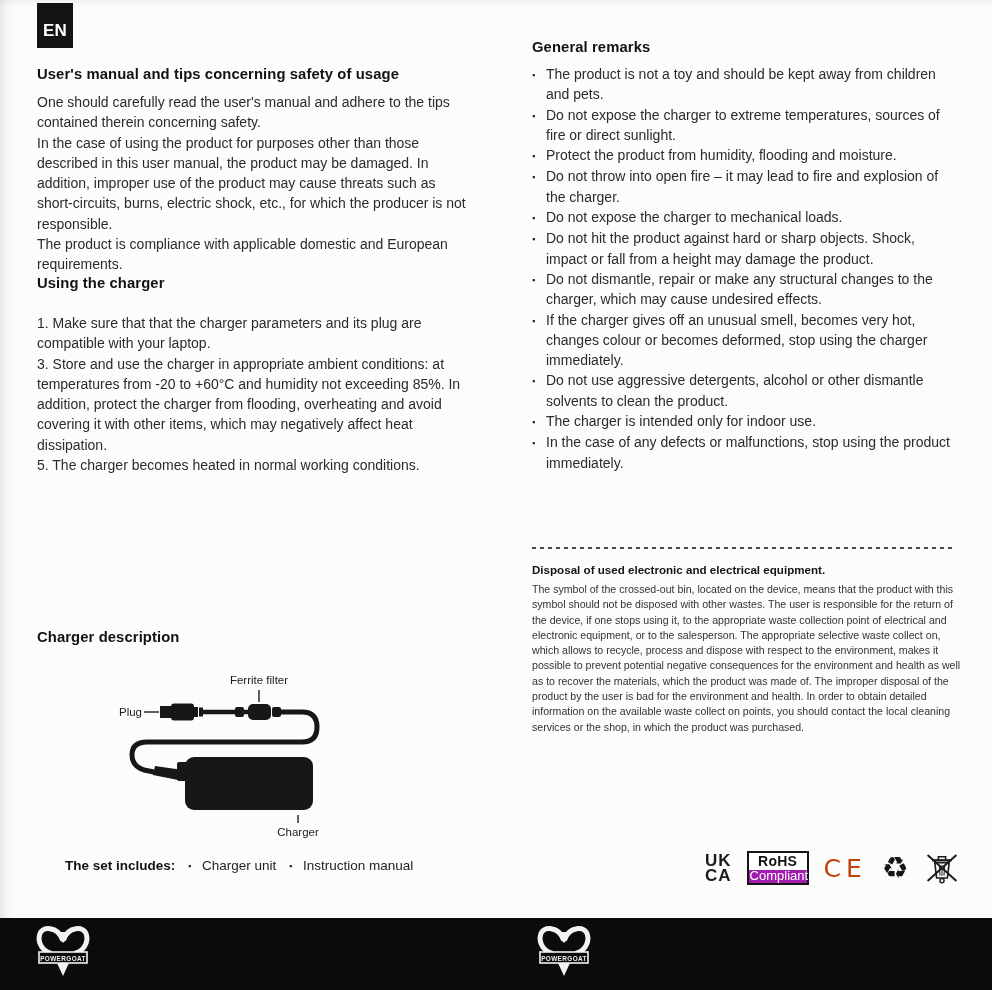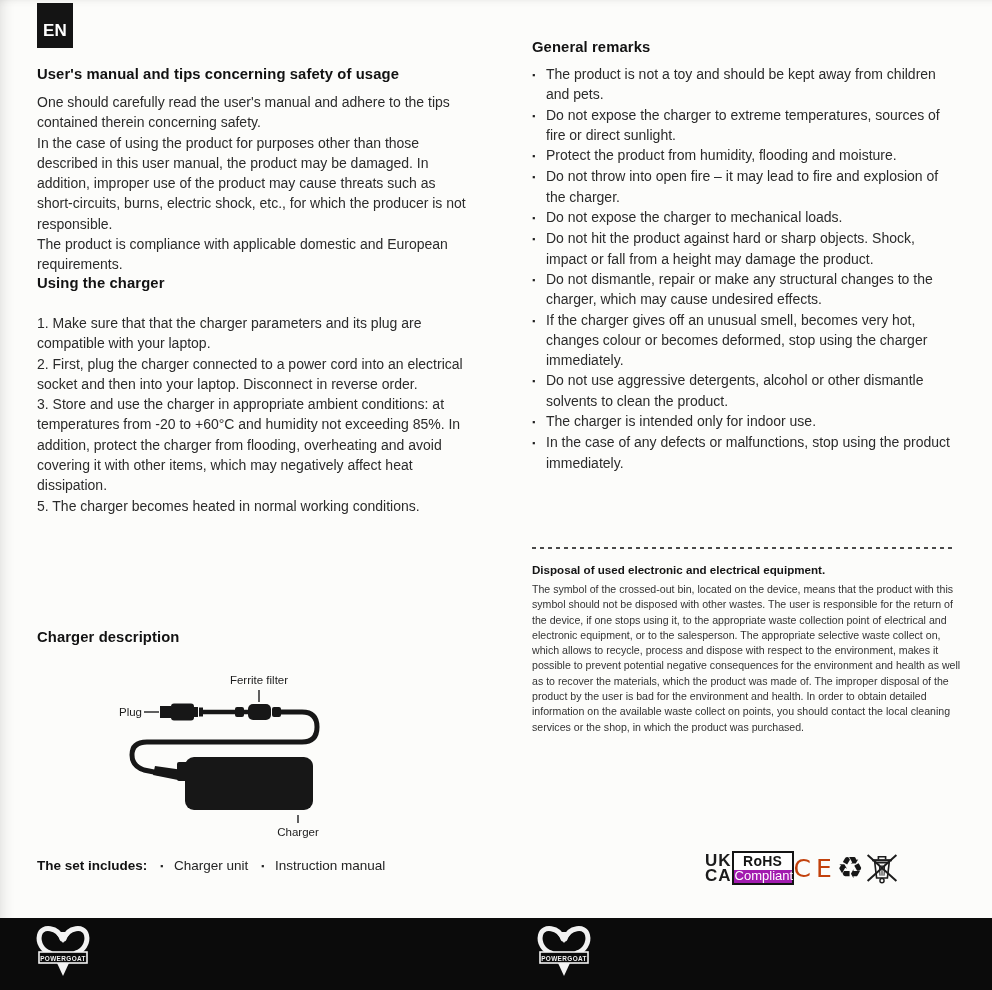--- a/index.html
+++ b/index.html
@@ -20,24 +20,24 @@
   }
   .h1 { font-weight:bold; font-size:14.8px; color:#121212; letter-spacing:0.1px; }
   .body-text { font-size:14px; line-height:20.3px; white-space:pre-line; }
   .num-item { font-size:14px; line-height:20.3px; margin:0; }
   .bullet-row { display:flex; font-size:14px; line-height:20.3px; }
   .bullet-mark { width:14px; flex:0 0 14px; font-size:9px; line-height:20.3px; padding-top:1px; color:#1d1d1d; }
   .bullet-text { flex:1; }
   .dashes { height:2px; background:repeating-linear-gradient(90deg,#4a4a4a 0 4px, transparent 4px 8px); }
   .small-h { font-weight:bold; font-size:11.6px; color:#141414; }
   .small-text { font-size:10.6px; line-height:15.3px; color:#333; }
-  .set-line { font-size:13.5px; color:#242424; }
+  .set-line { font-size:13.5px; color:#242424;margin-left:28px; }
   .set-line .lbl { font-weight:bold; color:#121212; }
   .set-line .sq { font-size:9px; vertical-align:1px; padding:0 7px 0 9px; }
-  .marks-row { display:flex; align-items:center; }
+  .marks-row { display:flex; align-items:center; gap:15px; }
   .ukca { font-weight:bold; font-size:17px; line-height:15.5px; color:#1b1b1b; letter-spacing:1px; text-align:center; }
   .rohs { border:2.5px solid #141414; width:58px; text-align:center; background:#fff; }
   .rohs .t { font-weight:bold; font-size:14px; color:#141414; line-height:17px; letter-spacing:0.2px;border-radius:8px; }
   .rohs .s { background:#a21caf; color:#fff; font-size:13px; line-height:12px; padding:0 1px 1px; }
   .ce { font-weight:normal; font-size:25px; letter-spacing:5px; color:#c2410c; font-family:"DejaVu Sans", sans-serif; }
   .recycle { font-size:30px; color:#161616; font-family:"DejaVu Sans", sans-serif; line-height:30px; }
   .footer-bar { left:0; top:918px; width:992px; height:72px; background:#0b0b0b; }
   .goat { position:absolute; top:5px; width:60px; height:55px; }
   svg text { font-family:"Liberation Sans", sans-serif; }
 </style>
@@ -51,21 +51,20 @@
   </div>
 
   <div class="abs h1" style="left:37px; top:66px;">User's manual and tips concerning safety of usage</div>
   <div class="abs body-text" style="left:37px; top:92px; width:434px;">One should carefully read the user's manual and adhere to the tips contained therein concerning safety.
 In the case of using the product for purposes other than those described in this user manual, the product may be damaged. In addition, improper use of the product may cause threats such as short-circuits, burns, electric shock, etc., for which the producer is not responsible.
 The product is compliance with applicable domestic and European requirements.</div>
 
   <div class="abs h1" style="left:37px; top:275px;">Using the charger</div>
   <div class="abs" style="left:37px; top:313px; width:438px;">
     <p class="num-item">1. Make sure that that the charger parameters and its plug are compatible with your laptop.</p>
-    <p class="num-item">2. First, plug the charger connected to a power cord into an electrical socket and then into your laptop. Disconnect in reverse order.</p>
     <p class="num-item">3. Store and use the charger in appropriate ambient conditions: at temperatures from -20 to +60°C and humidity not exceeding 85%. In addition, protect the charger from flooding, overheating and avoid covering it with other items, which may negatively affect heat dissipation.</p>
     <p class="num-item">5. The charger becomes heated in normal working conditions.</p>
   </div>
 
   <div class="abs h1" style="left:37px; top:629px;">Charger description</div>
 
   <svg class="abs" style="left:85px; top:666px;" width="280" height="180" viewBox="0 0 280 180">
     <g fill="#171717" stroke="none">
 
       <text x="174" y="18" font-size="11.5" text-anchor="middle" fill="#1d1d1d">Ferrite filter</text>

